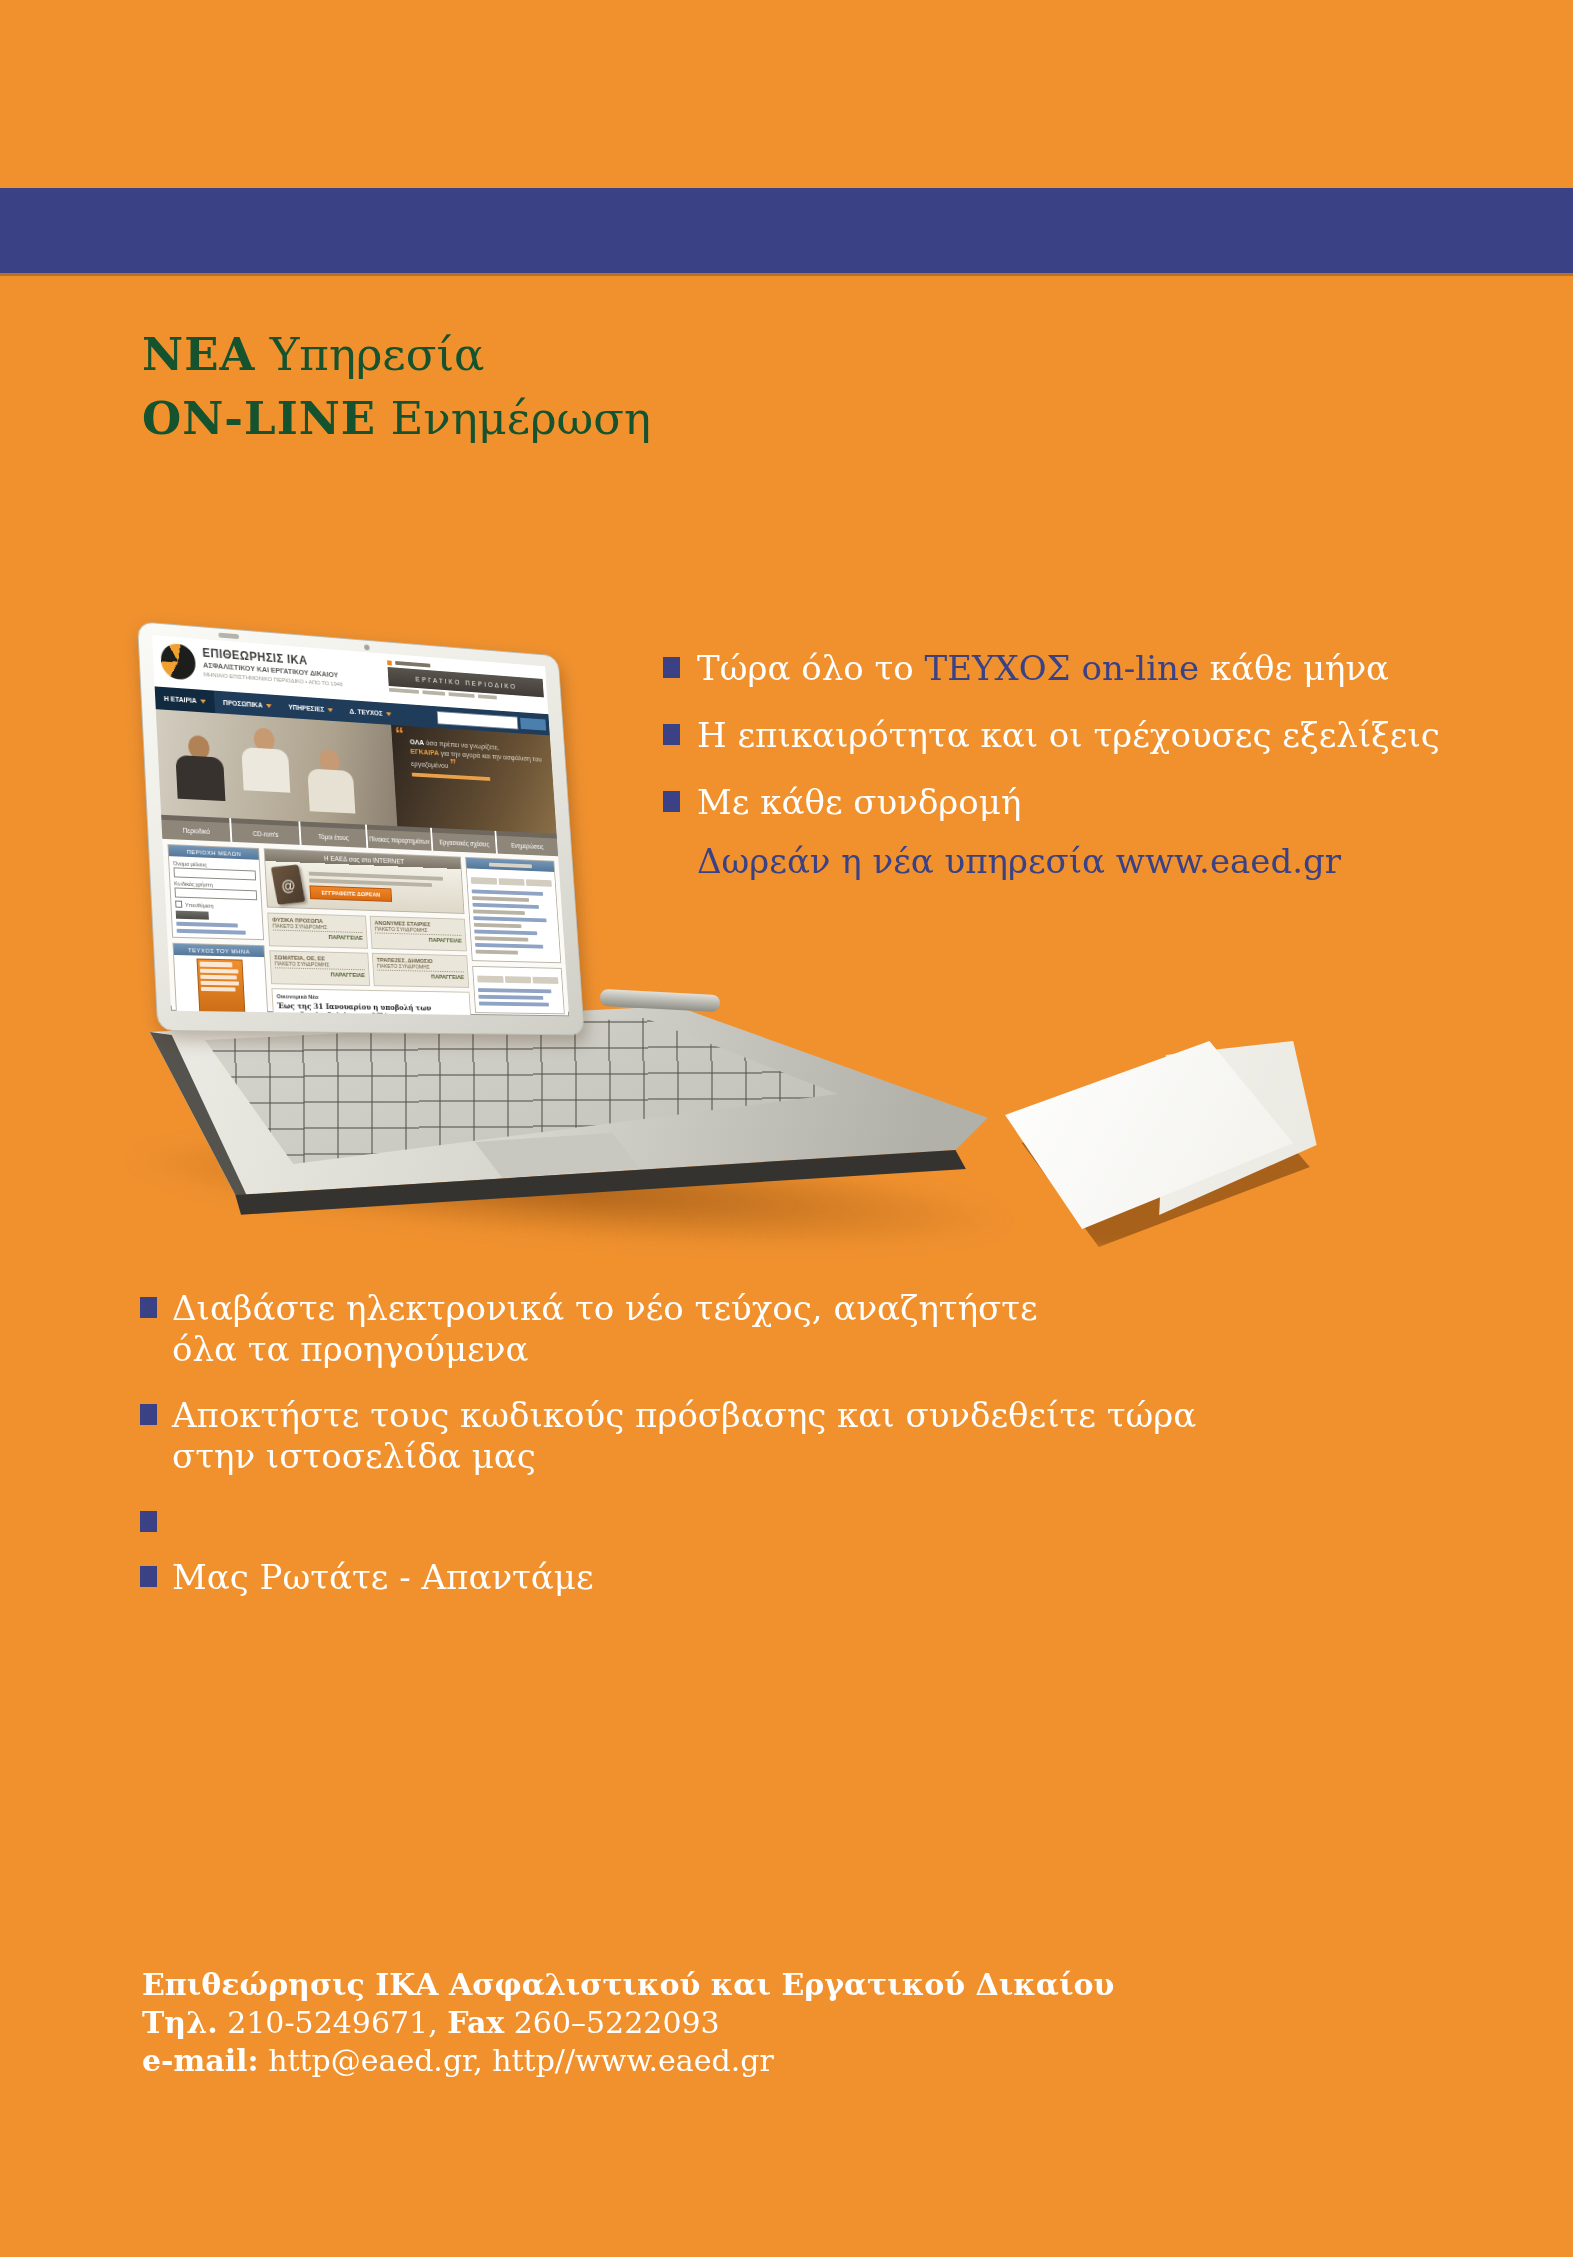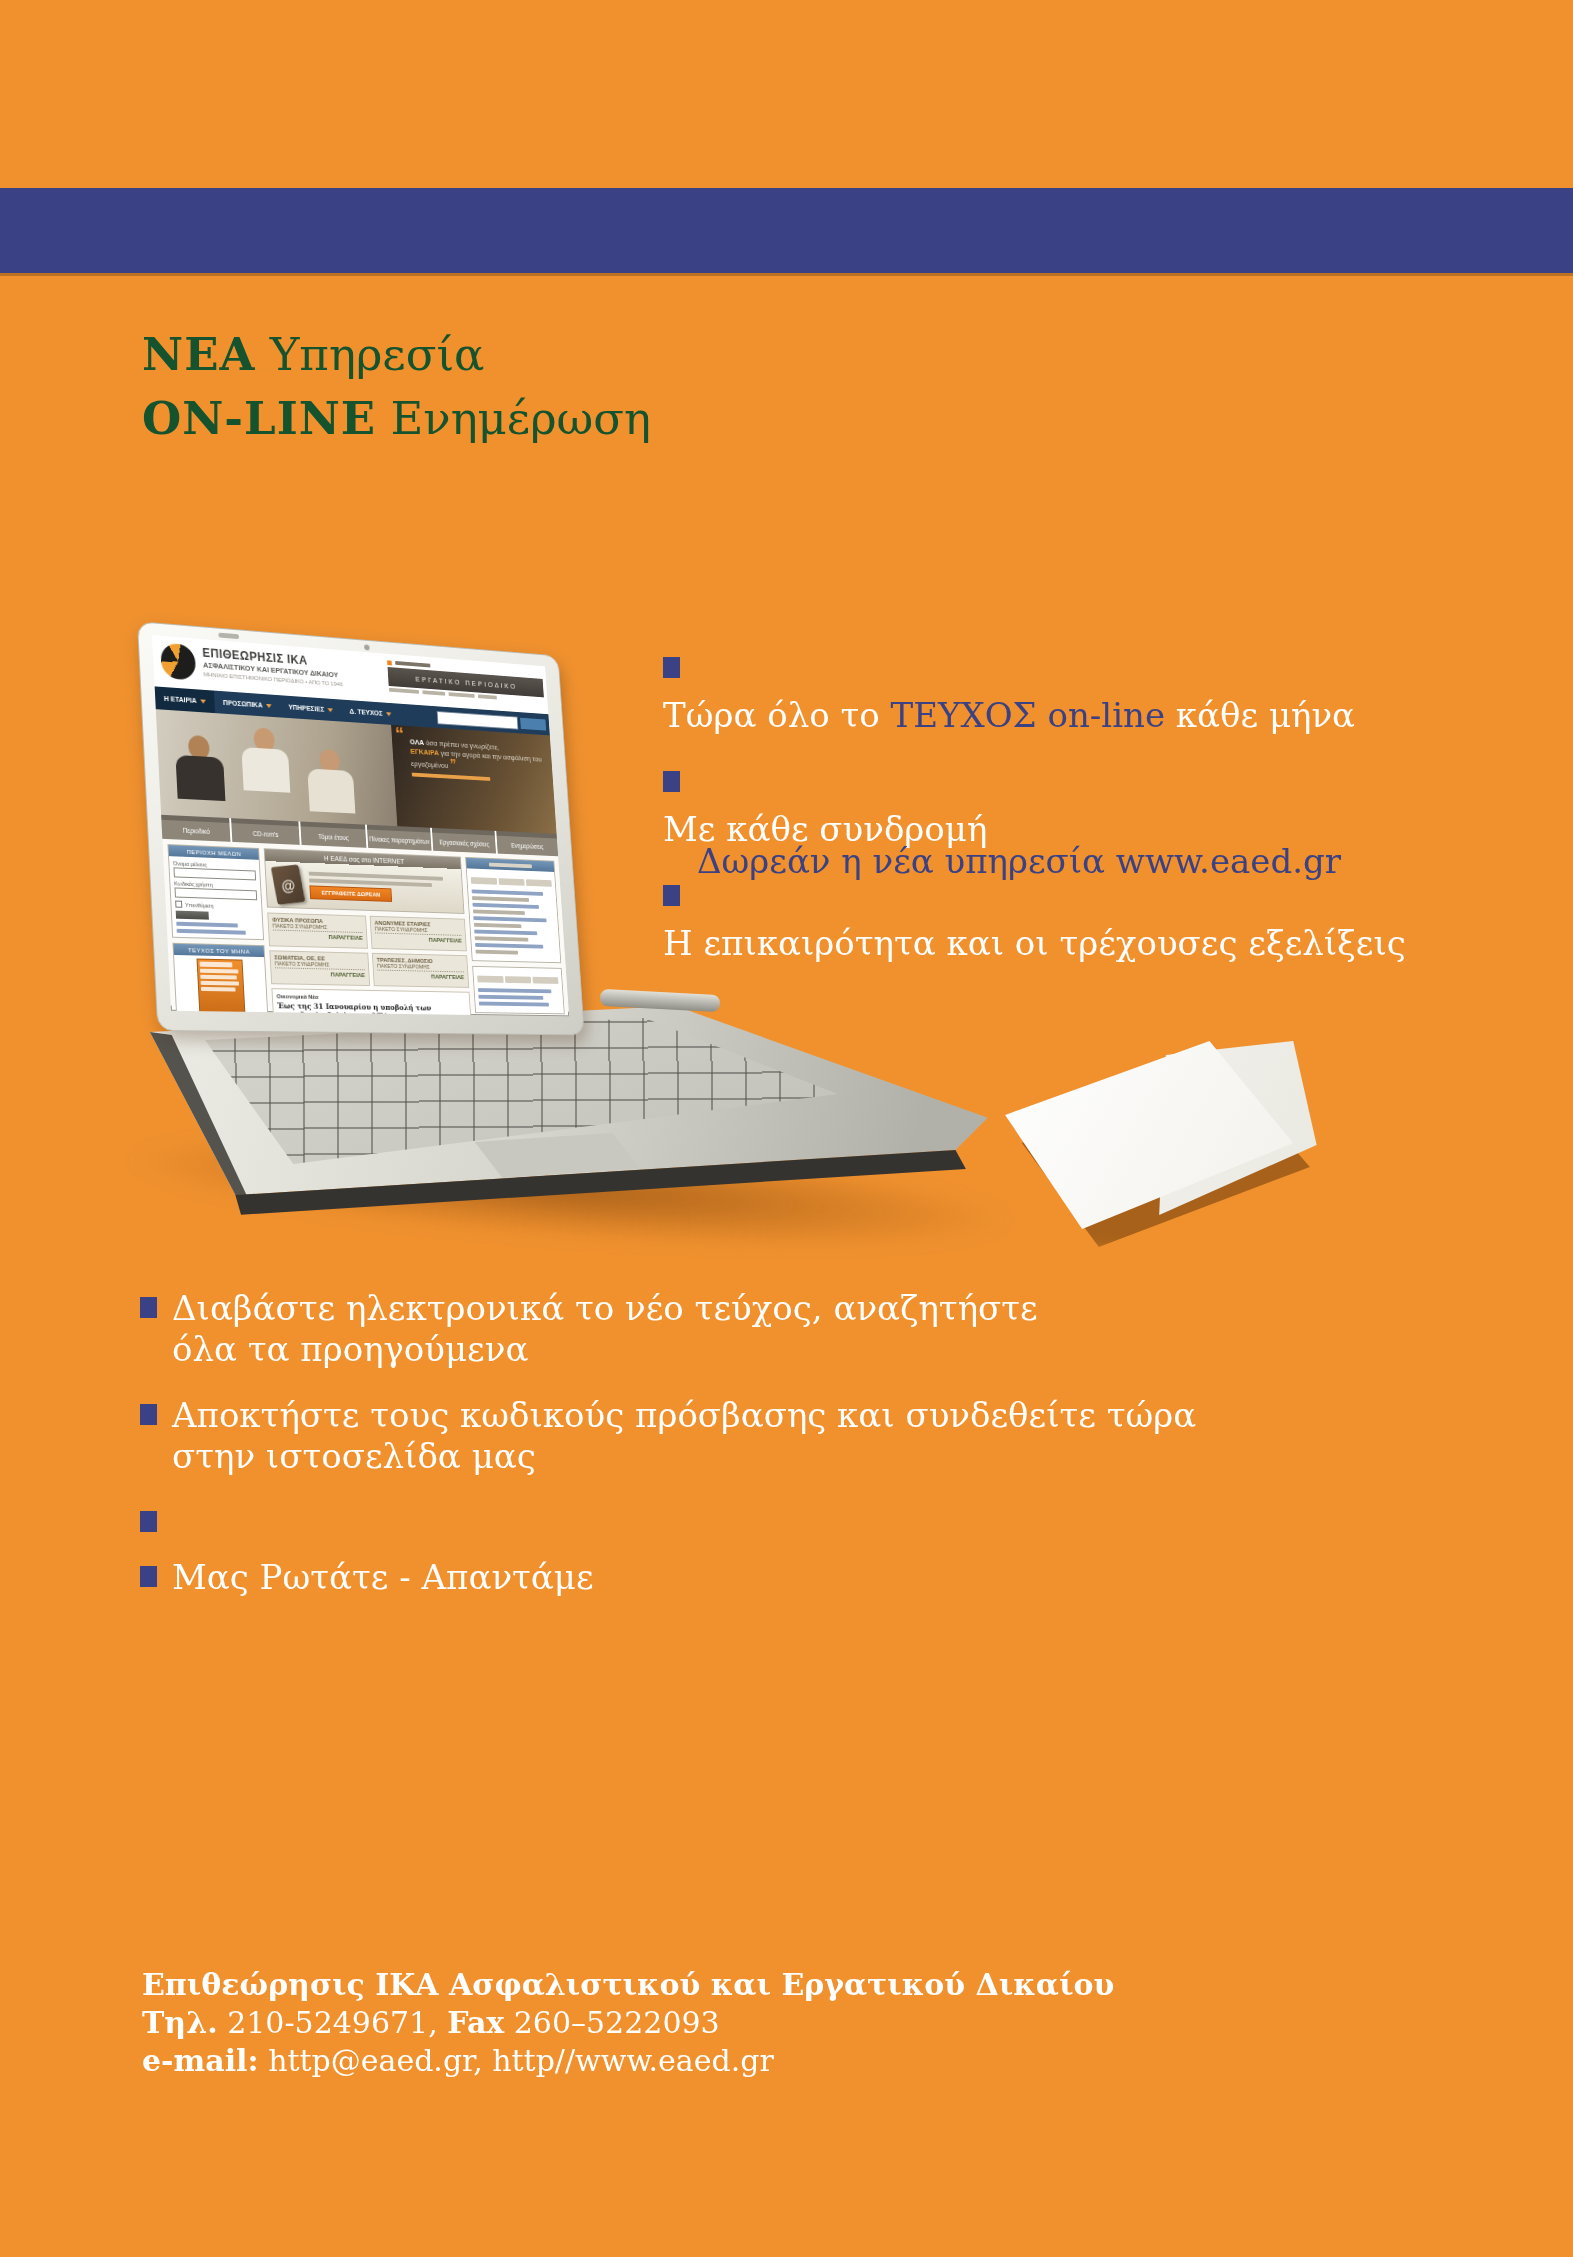--- a/index.html
+++ b/index.html
@@ -8,21 +8,21 @@
 
   
   .band{position:absolute;left:0;top:188px;width:100%;height:85px;background:#3A4184;box-shadow:0 3px 0 rgba(90,55,10,.35);}
 
   
   .h1{position:absolute;left:142px;top:323px;color:#14532d;font-size:45px;line-height:64px;}
   .h1 .strong{font-weight:bold;letter-spacing:1px;}
 
   
   .bullets-right{position:absolute;left:663px;top:648px;width:790px;color:#FFFFFF;}
-  .bullets-right .item{display:flex;gap:17px;margin-bottom:26px;font-size:34px;line-height:41px;flex-direction:column;}
+  .bullets-right .item{display:flex;gap:17px;margin-bottom:26px;font-size:34px;line-height:41px;}
   .sq{flex:none;width:17px;height:21px;background:#3A4184;margin-top:9px;}
   .blue-em{color:#3A4184;}
   .free-note{position:absolute;left:697px;top:841px;font-size:34px;color:#3A4184;}
 
   
   .bullets-main{position:absolute;left:140px;top:1288px;width:1100px;color:#FFFFFF;}
   .bullets-main .item{display:flex;gap:15px;margin-bottom:25px;font-size:34px;line-height:41px;}
 
   
   .h2{position:absolute;left:142px;top:1806px;color:#3A4184;font-size:43px;font-weight:bold;letter-spacing:.5px;}
@@ -405,25 +405,25 @@
     </div>
   </div>
 
   <div class="bullets-right">
     <div class="item">
       <div class="sq"></div>
       <div><span>Τώρα όλο το </span><span class="blue-em">ΤΕΥΧΟΣ on-line</span><span> κάθε μήνα</span></div>
     </div>
     <div class="item">
       <div class="sq"></div>
+      <div><span>Η επικαιρότητα και οι τρέχουσες εξελίξεις</span></div>
+    </div>
+    <div class="item">
+      <div class="sq"></div>
       <div><span>Με κάθε συνδρομή</span></div>
-    </div>
-    <div class="item">
-      <div class="sq"></div>
-      <div><span>Η επικαιρότητα και οι τρέχουσες εξελίξεις</span></div>
     </div>
   </div>
   <div class="free-note">Δωρεάν η νέα υπηρεσία www.eaed.gr</div>
 
   <div class="papers">
     <div class="paper-shadow"></div>
     <div class="paper-under"></div>
     <div class="paper-over"></div>
   </div>
 

